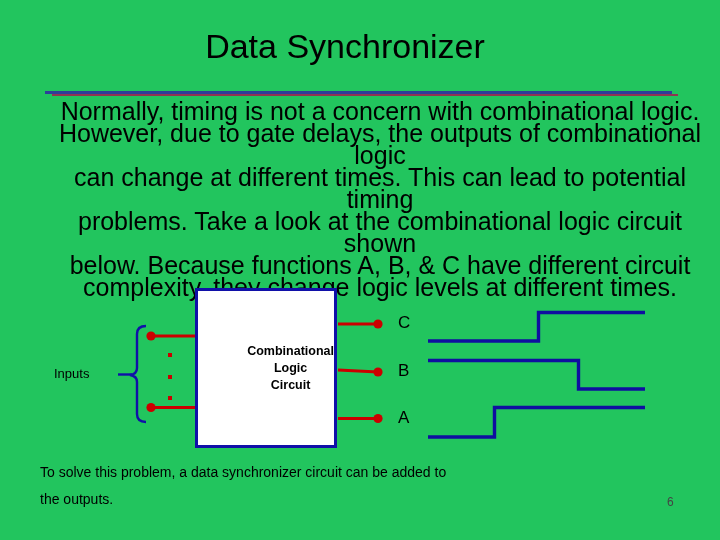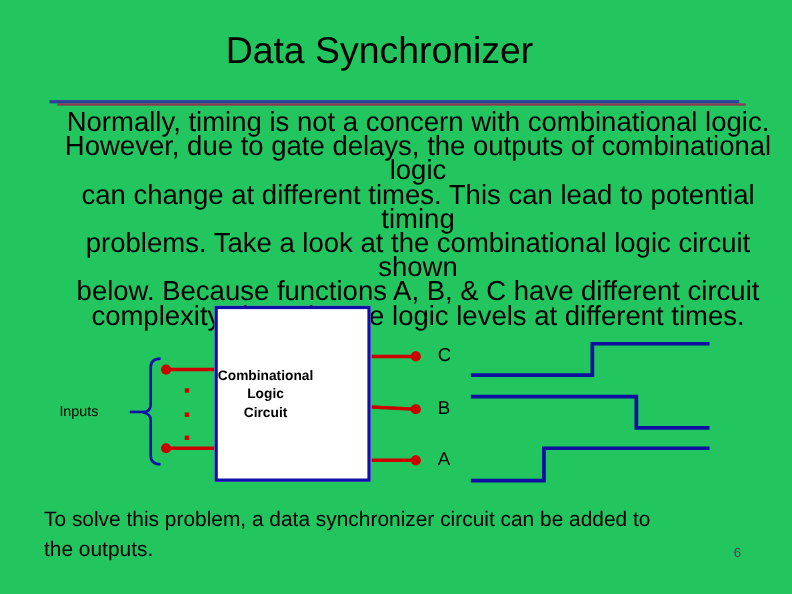--- a/index.html
+++ b/index.html
@@ -53,28 +53,28 @@
   .inputs-label {
     position: absolute;
     left: 54px;
     top: 366px;
     font-size: 13px;
     color: #000000;
   }
   .logic-box {
     position: absolute;
     left: 195px;
-    top: 278px;
+    top: 288px;
     width: 136px;
     height: 154px;
     border: 3px solid #1010a8;
     background: #ffffff;
     display: flex;
     align-items: center;
-    justify-content: flex-start;
+    justify-content: flex-end;
   }
   .logic-box-label {
     font-size: 12.5px;
     font-weight: bold;
     line-height: 17px;
     text-align: center;
     color: #000000;
     white-space: pre-line;
   }
   .out-label {
@@ -84,21 +84,21 @@
   }
   .out-label-c { left: 398px; top: 313px; }
   .out-label-b { left: 398px; top: 361px; }
   .out-label-a { left: 398px; top: 408px; }
   .footer-text {
     position: absolute;
     left: 40px;
     top: 459px;
     width: 680px;
     margin: 0;
-    font-size: 19px;
+    font-size: 14px;
     line-height: 27px;
     color: #000000;
     white-space: pre-line;
   }
   .page-number {
     position: absolute;
     left: 667px;
     top: 495px;
     font-size: 12px;
     color: #444444;

